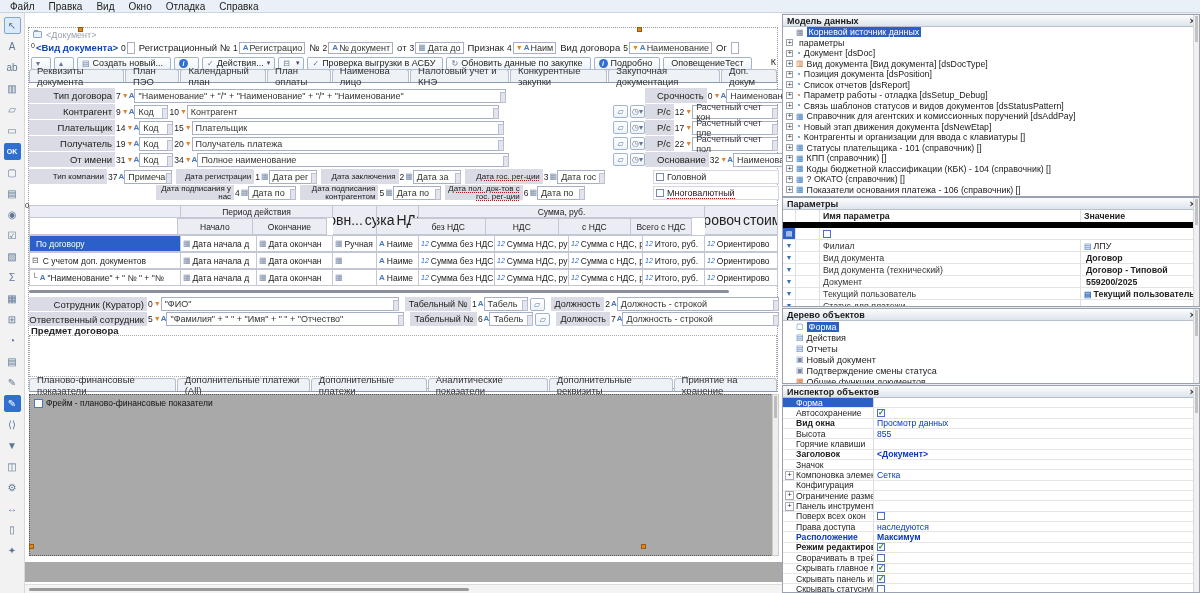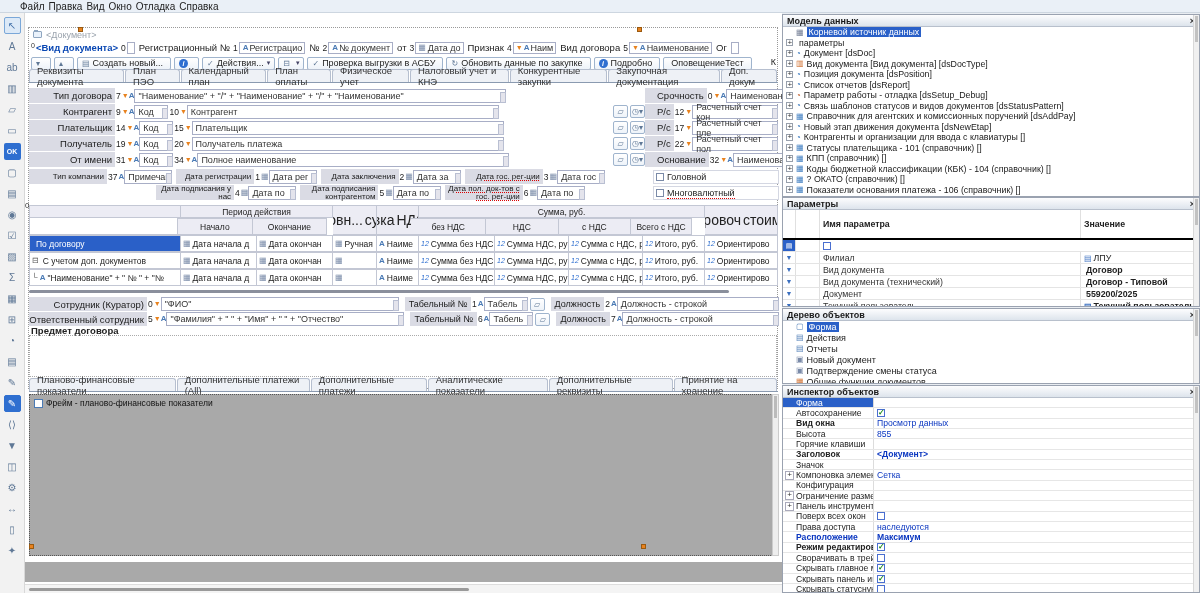--- a/index.html
+++ b/index.html
@@ -1,20 +1,20 @@
 <!DOCTYPE html>
 <html><head>
 <meta charset="utf-8">
 <style>
 *{box-sizing:border-box;margin:0;padding:0}
 body{font-family:"Liberation Sans",sans-serif;background:#c8c8c8;-webkit-font-smoothing:antialiased}
 #app{position:relative;width:1200px;height:593px;background:#fff;overflow:hidden;font-size:9px;color:#1a1a1a}
 
 
-#menubar{position:absolute;left:0;top:0;width:1200px;height:13px;background:#eaf0f7;border-bottom:1px solid #cdd6e0;display:flex;align-items:center;padding-left:20px;gap:4px}
+#menubar{position:absolute;left:0;top:0;width:1200px;height:13px;background:#eaf0f7;border-bottom:1px solid #cdd6e0;display:flex;align-items:center;padding-left:10px;gap:14px}
 #menubar .mi{font-size:10px;color:#222;cursor:default}
 
 
 #palette{position:absolute;left:0;top:13px;width:25px;height:580px;background:#f2f2f2;border-right:1px solid #d8d8d8;display:flex;flex-direction:column;align-items:center;padding-top:4px}
 .tool{width:17px;height:17px;margin-bottom:4px;display:flex;align-items:center;justify-content:center;color:#5f7896;font-size:10px;border:1px solid transparent;border-radius:2px;background:#fff0}
 .tool::before{content:attr(data-g)}
 .tool[data-sel="1"]{border-color:#7aa7d8;background:#dce9f7;color:#3f6ea8}
 .tool[data-sel2="1"]{background:#2f6fd0;color:#fff;border-color:#2f6fd0}
 .tool[data-accent="1"]{background:#2f6fd0;color:#fff;font-size:7px;font-weight:bold;border-radius:2px}
 
@@ -164,21 +164,21 @@
 .prow .gut2{width:24px;border-right:1px solid #e0e0e0}
 .prow .pn{width:261px;border-right:1px solid #e0e0e0;display:flex;align-items:center;padding-left:3px;color:#333}
 .prow .pv{flex:1;display:flex;align-items:center;padding-left:3px;gap:2px;color:#222}
 .prow[data-vb="1"] .pv{font-weight:bold}
 .prow .gut1[data-gut="sel"]{background:#2a60c8}
 .prow .gut1[data-gut="sel"]::before{content:"▤";color:#fff;font-size:7px}
 .prow .gut1[data-gut="f"]::before{content:"▼";color:#3a6fc0;font-size:7px}
 .prow .pchk{width:8px;height:8px;border:1px solid #4a6fd0;background:#fff}
 .prow .pvico:not([data-ico])::before{content:""}
 .prow .pvico[data-ico="list"]::before{content:"▤";color:#3a6fc0;font-size:8px}
-.phrow{display:flex;height:30px;border-bottom:2px solid #000000;background:#fff;font-weight:bold;color:#222}
+.phrow{display:flex;height:18px;border-bottom:6px solid #000000;background:#fff;font-weight:bold;color:#222}
 .phrow .gut1{width:13px;border-right:1px solid #e0e0e0}
 .phrow .gut2{width:24px;border-right:1px solid #e0e0e0}
 .phrow .pn{width:261px;border-right:1px solid #e0e0e0;display:flex;align-items:center;padding-left:3px}
 .phrow .pv{flex:1;display:flex;align-items:center;padding-left:3px}
 
 
 .ir{display:flex;height:10.35px;border-bottom:1px solid #e6e6e6;font-size:8.6px;align-items:stretch}
 .irn{width:91px;border-right:1px solid #dcdcdc;display:flex;align-items:center;padding-left:2px;gap:2px;color:#222;white-space:nowrap;overflow:hidden}
 .irn .iexp{width:7px;flex:0 0 auto;position:relative}
 .ir[data-exp="+"] .iexp::before{content:"+";font-size:8px;color:#333;border:1px solid #aab;background:#fff;width:7px;height:7px;line-height:5px;display:block;text-align:center}
@@ -392,21 +392,21 @@
         </span>
       </div>
     <div style="position:absolute;right:6px;top:44px;font-size:9px">К</div>
 
     <div id="tabs1" class="tabs">
 
     <span class="tab">Реквизиты документа</span>
         <span class="tab">План ПЭО</span>
         <span class="tab">Календарный план</span>
         <span class="tab">План оплаты</span>
-        <span class="tab">Физическое учет</span>
+        <span class="tab">Наименова лицо</span>
         <span class="tab">Налоговый учет и КНЭ</span>
         <span class="tab">Конкурентные закупки</span>
         <span class="tab">Закупочная документация</span>
         <span class="tab">Доп. докум</span>
       </div>
 
     <div id="fldrow1">
       <span class="lblc">Тип договора</span>
       <span class="fn">7</span>
       <span class="g" data-k="f"></span>

